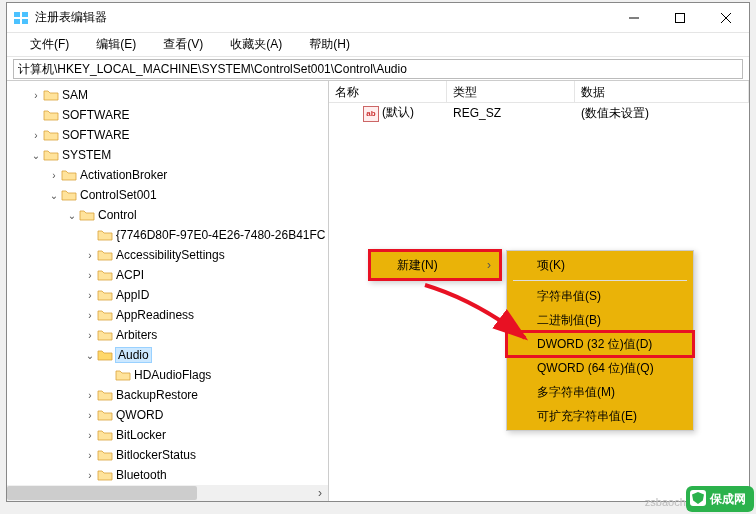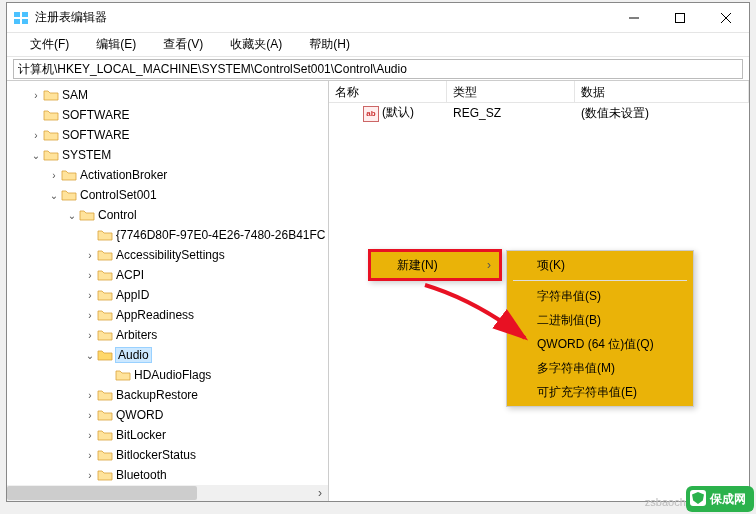--- a/index.html
+++ b/index.html
@@ -323,20 +323,21 @@
     <span>新建(N)</span>
     <span class="chev">›</span>
   </div>
 </div>
 
 <div class="ctx ctx-2" id="ctx2">
     <div class="ctx-item">项(K)</div>
     <div class="sep"></div>
     <div class="ctx-item">字符串值(S)</div>
     <div class="ctx-item">二进制值(B)</div>
+    <div class="ctx-item hl">DWORD (32 位)值(D)</div>
     <div class="ctx-item">QWORD (64 位)值(Q)</div>
     <div class="ctx-item">多字符串值(M)</div>
     <div class="ctx-item">可扩充字符串值(E)</div>
   </div>
 
 <svg class="arrow" width="130" height="80">
   <defs>
       <marker id="ah" markerWidth="10" markerHeight="10" refX="8" refY="3" orient="auto">
         <path d="M0,0 L0,6 L9,3 z" fill="#e81123"></path>
       </marker>

